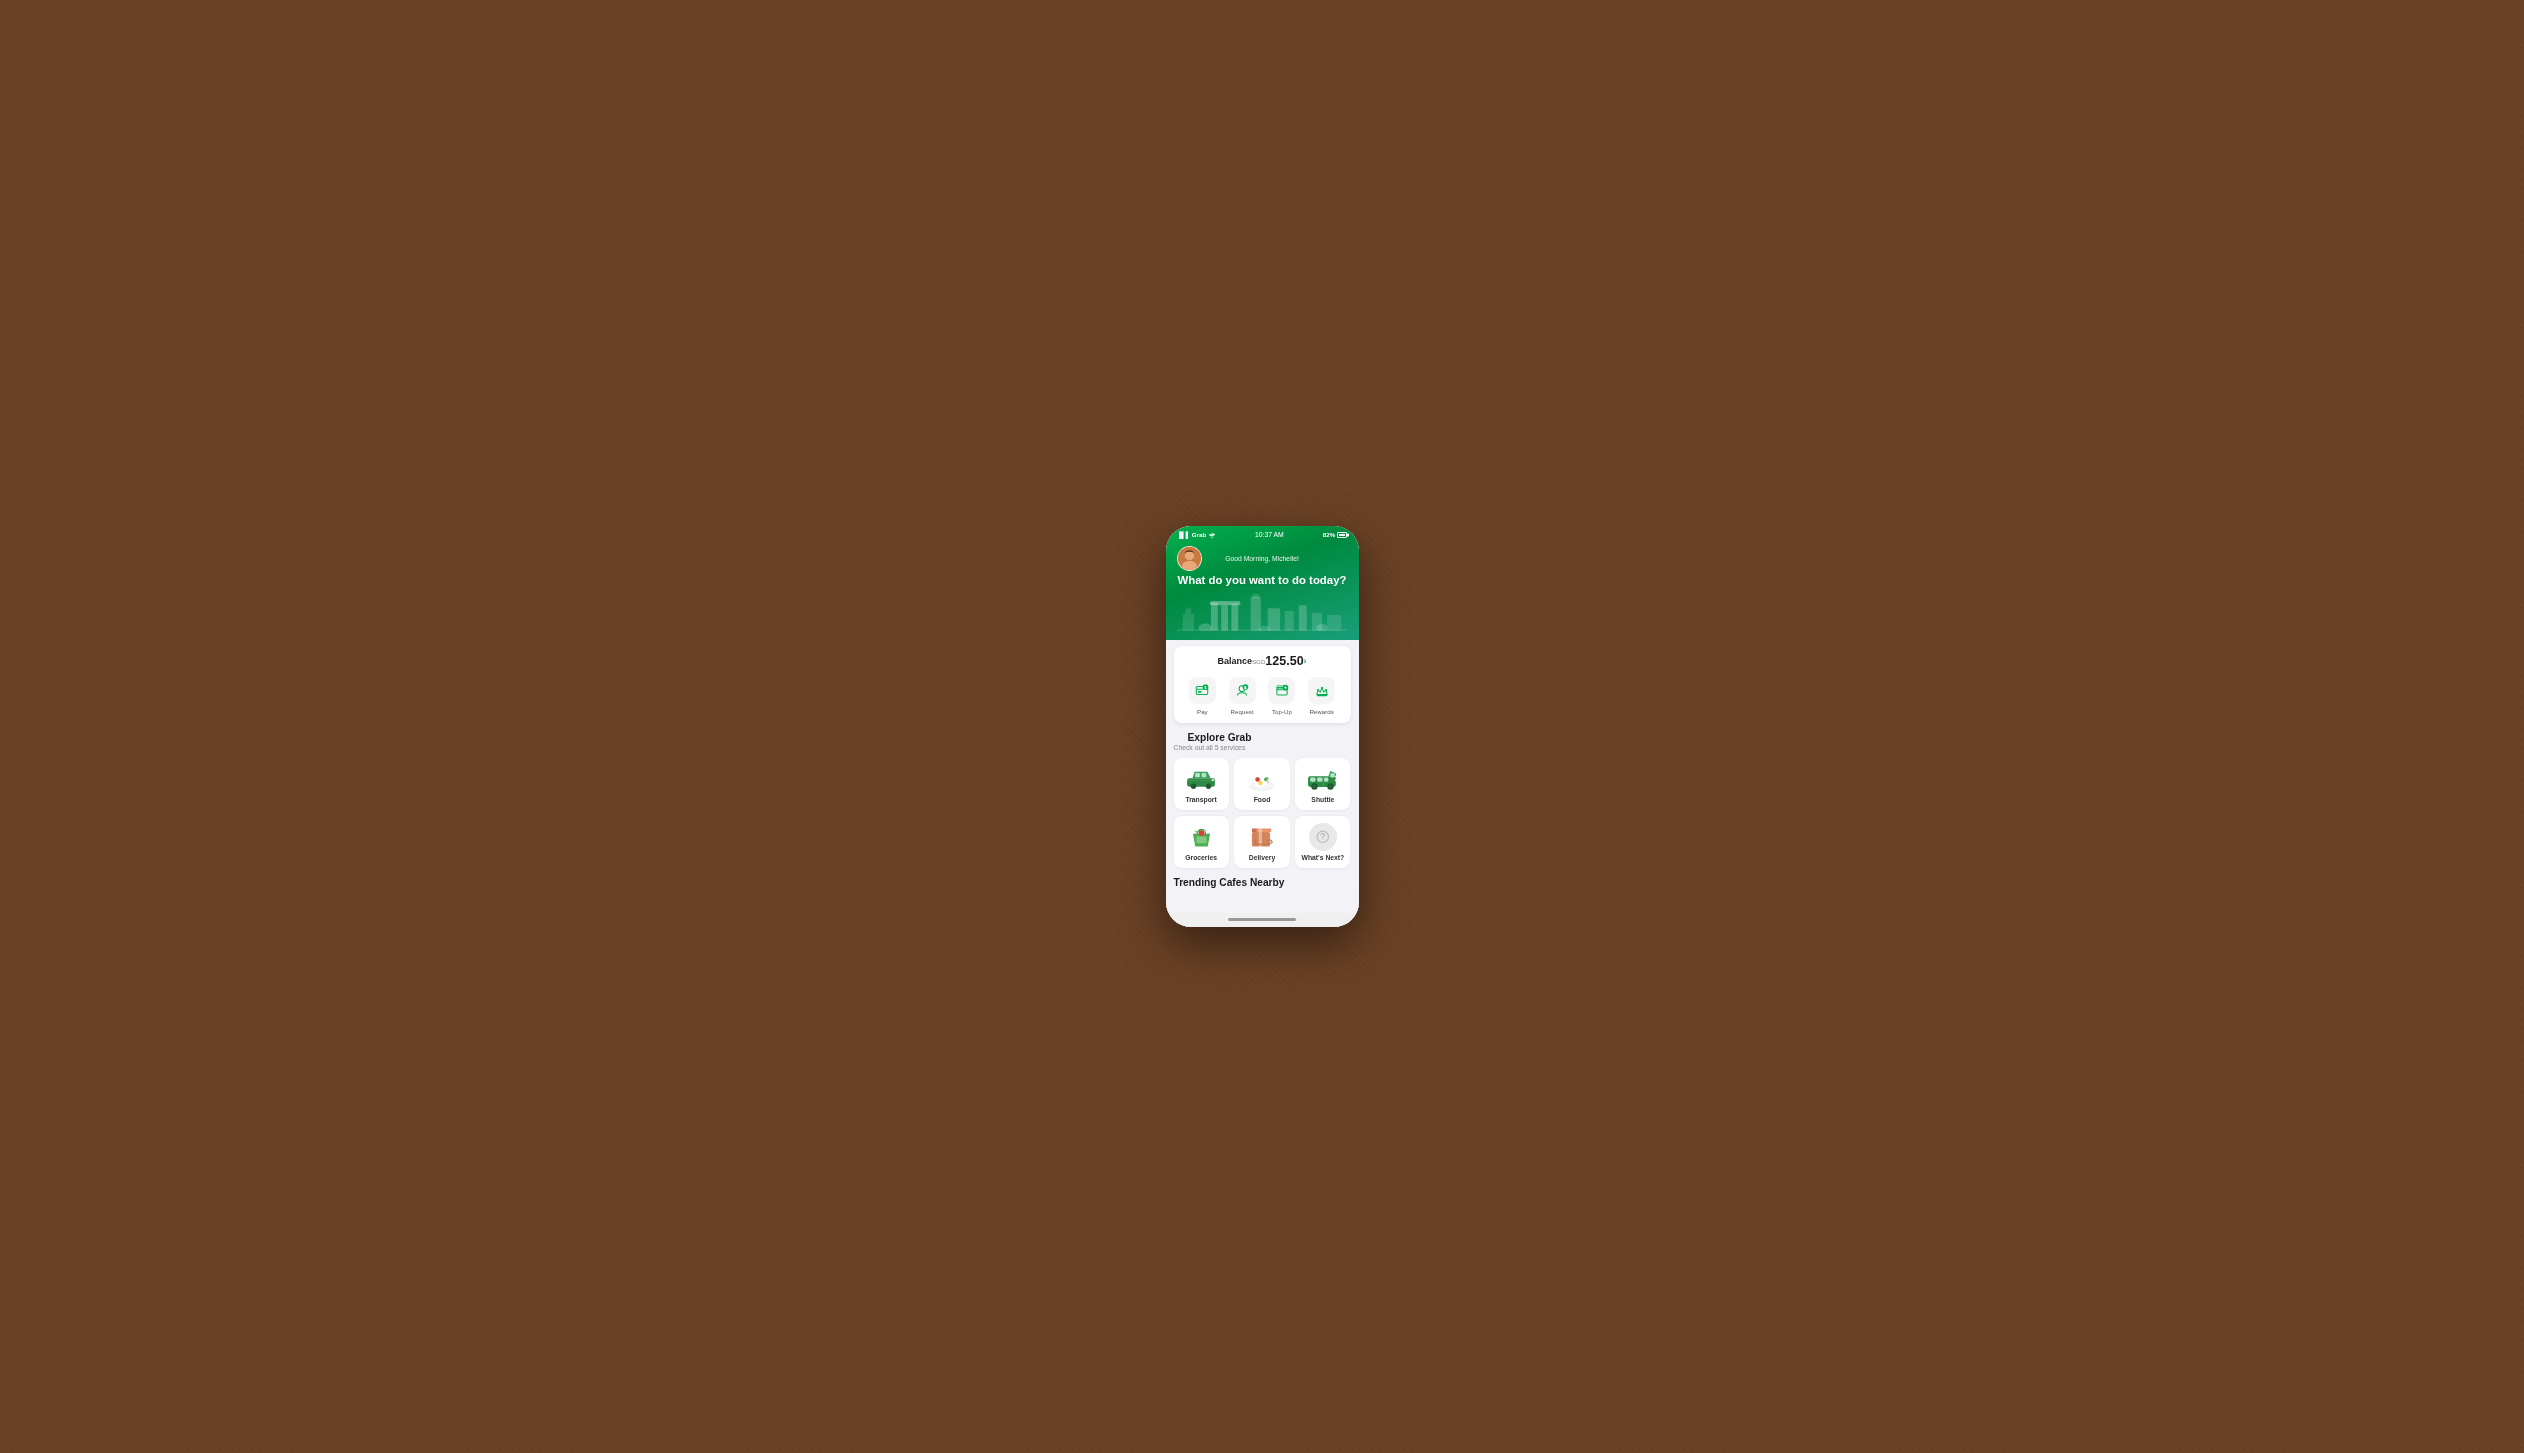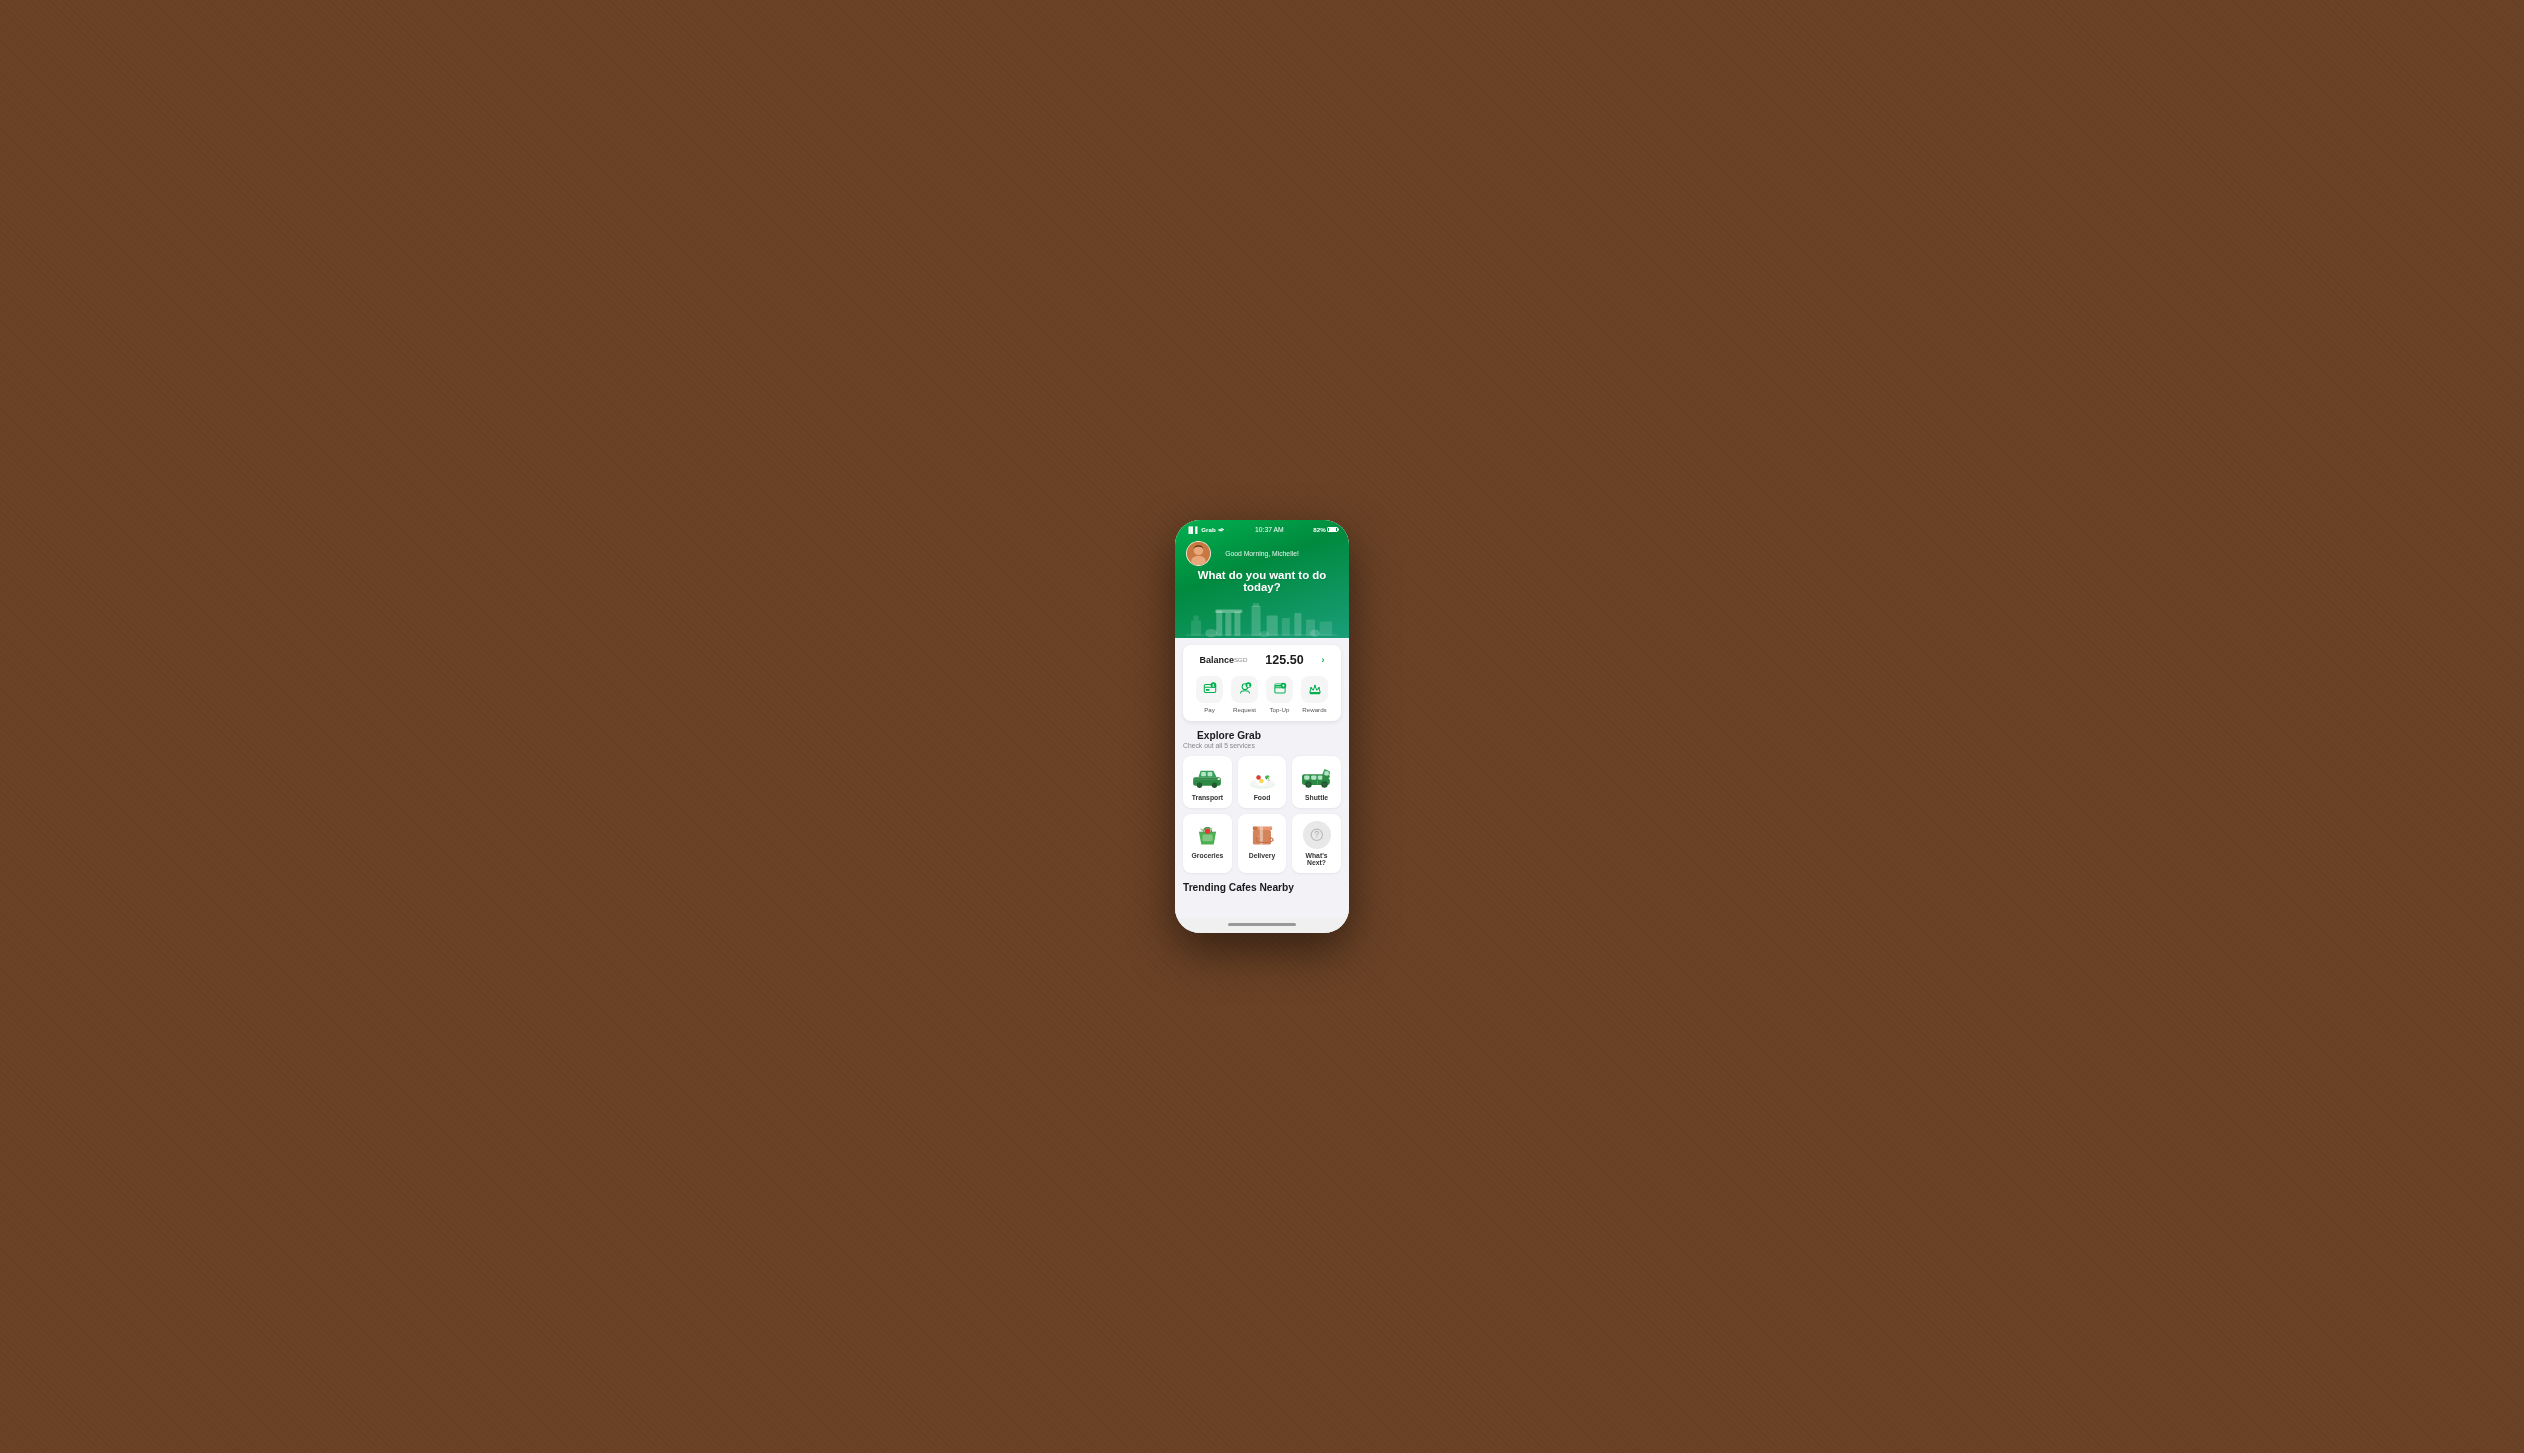--- a/index.html
+++ b/index.html
@@ -13,21 +13,21 @@
         );
       width: 100vw;
       height: 100vh;
       display: flex;
       align-items: center;
       justify-content: center;
       font-family: -apple-system, BlinkMacSystemFont, 'Segoe UI', sans-serif;
     }
 
     .phone-outer {
-      width: 174px;
+      width: 193px;
       min-height: 386px;
       background: #f0f0f0;
       border-radius: 25px;
       box-shadow: 0 17px 45px rgba(0,0,0,0.5), inset 0 0 0 1.1px #ccc;
       overflow: hidden;
       display: flex;
       flex-direction: column;
       position: relative;
     }
 
@@ -181,21 +181,21 @@
 
     .balance-label {
       font-size: 9px;
       font-weight: 700;
       color: #1a1a1a;
     }
 
     .balance-amount-container {
       display: flex;
       align-items: center;
-      gap: 18px;
+      gap: 0;
     }
 
     .balance-currency {
       font-size: 6.2px;
       color: #888;
       font-weight: 500;
     }
 
     .balance-amount {
       font-size: 12.5px;

